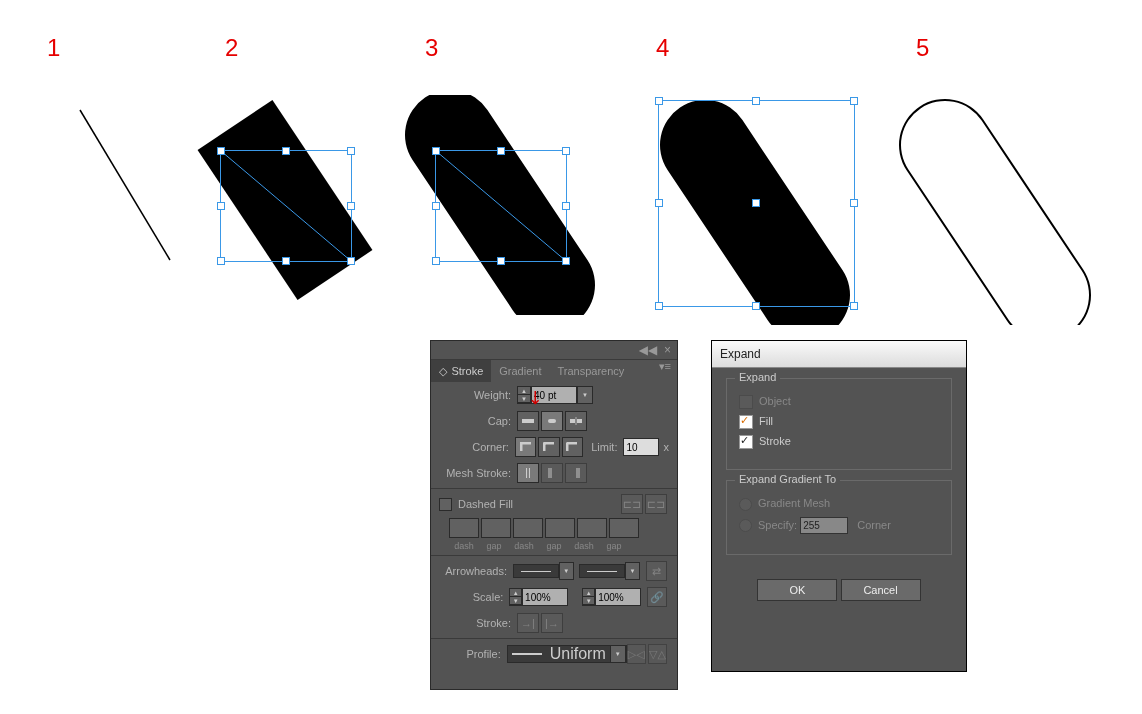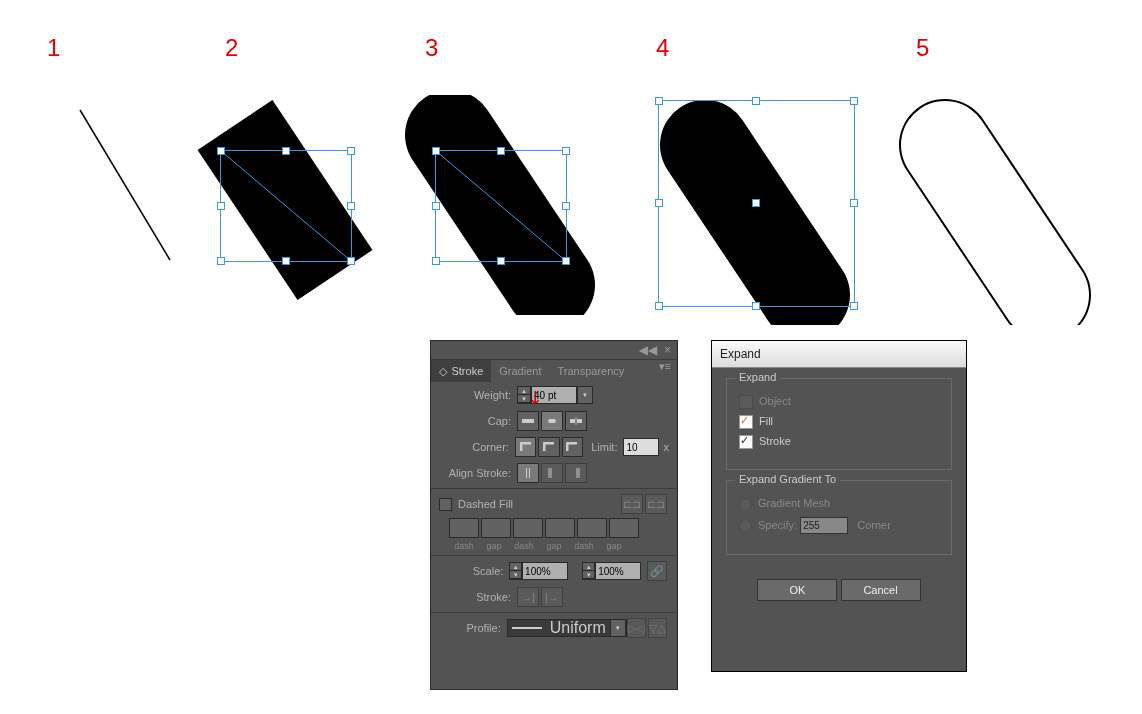--- a/index.html
+++ b/index.html
@@ -166,21 +166,21 @@
   <div class="btn">
         <svg width="12" height="10">
           <path d="M1 9 L1 2 L2 1 L11 1" stroke="#ccc" stroke-width="3" fill="none"></path>
         </svg>
       </div>
   <span class="lbl" style="width:auto;margin-left:6px">Limit:</span>
   <input class="input" style="width: 30px; background: rgb(221, 221, 221);" value="10">
   <span style="margin-left:4px">x</span>
 </div>
 <div class="row">
-  <div class="lbl" style="width:72px">Align Stroke:</div>
+  <div class="lbl" style="width:72px">Mesh Stroke:</div>
   <div class="btn sel">
         <svg width="12" height="10">
           <rect x="4" y="0" width="4" height="10" fill="#ccc"></rect>
           <line x1="6" y1="0" x2="6" y2="10" stroke="#333"></line>
         </svg>
       </div>
   <div class="btn" style="opacity:.5">
         <svg width="12" height="10">
           <rect x="2" y="0" width="4" height="10" fill="#ccc"></rect>
         </svg>
@@ -211,20 +211,33 @@
 <div class="row" style="height:14px">
   <div style="width:10px"></div>
   <div class="dashlbl">dash</div>
   <div class="dashlbl">gap</div>
   <div class="dashlbl">dash</div>
   <div class="dashlbl">gap</div>
   <div class="dashlbl">dash</div>
   <div class="dashlbl">gap</div>
 </div>
 <div class="hr"></div>
+<div class="row">
+  <div class="lbl">Arrowheads:</div>
+  <div class="swatch" style="background:#3a3a3a;display:flex;align-items:center;justify-content:center">
+        <div style="width:30px;height:1px;background:#ccc"></div>
+      </div>
+  <div class="drop">▼</div>
+  <div style="width:6px"></div>
+  <div class="swatch" style="background:#3a3a3a;display:flex;align-items:center;justify-content:center">
+        <div style="width:30px;height:1px;background:#ccc"></div>
+      </div>
+  <div class="drop">▼</div>
+  <div class="btn" style="margin-left:6px;opacity:.5">⇄</div>
+</div>
 <div class="row">
   <div class="lbl">Scale:</div>
   <div class="stepper">
         <div>▲</div>
         <div>▼</div>
       </div>
   <input class="input" value="100%" style="">
   <div style="width:16px"></div>
   <div class="stepper">
         <div>▲</div>

